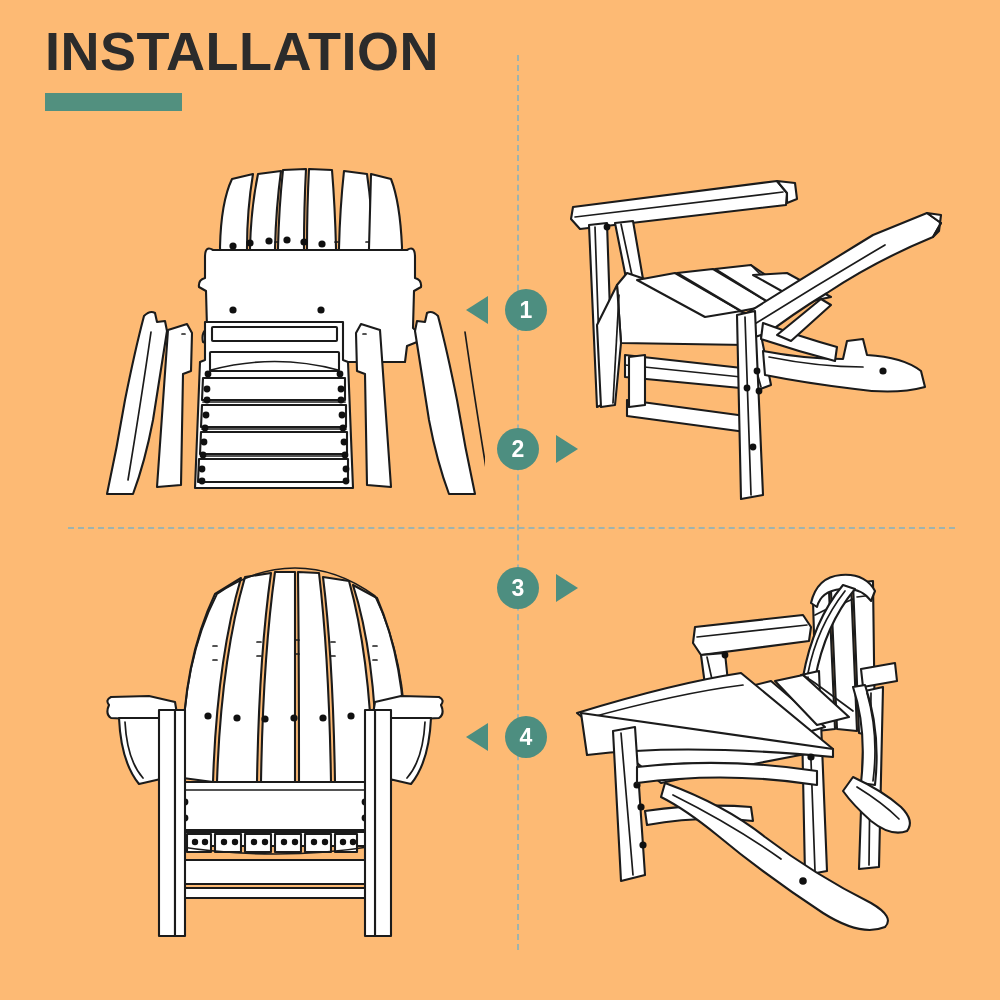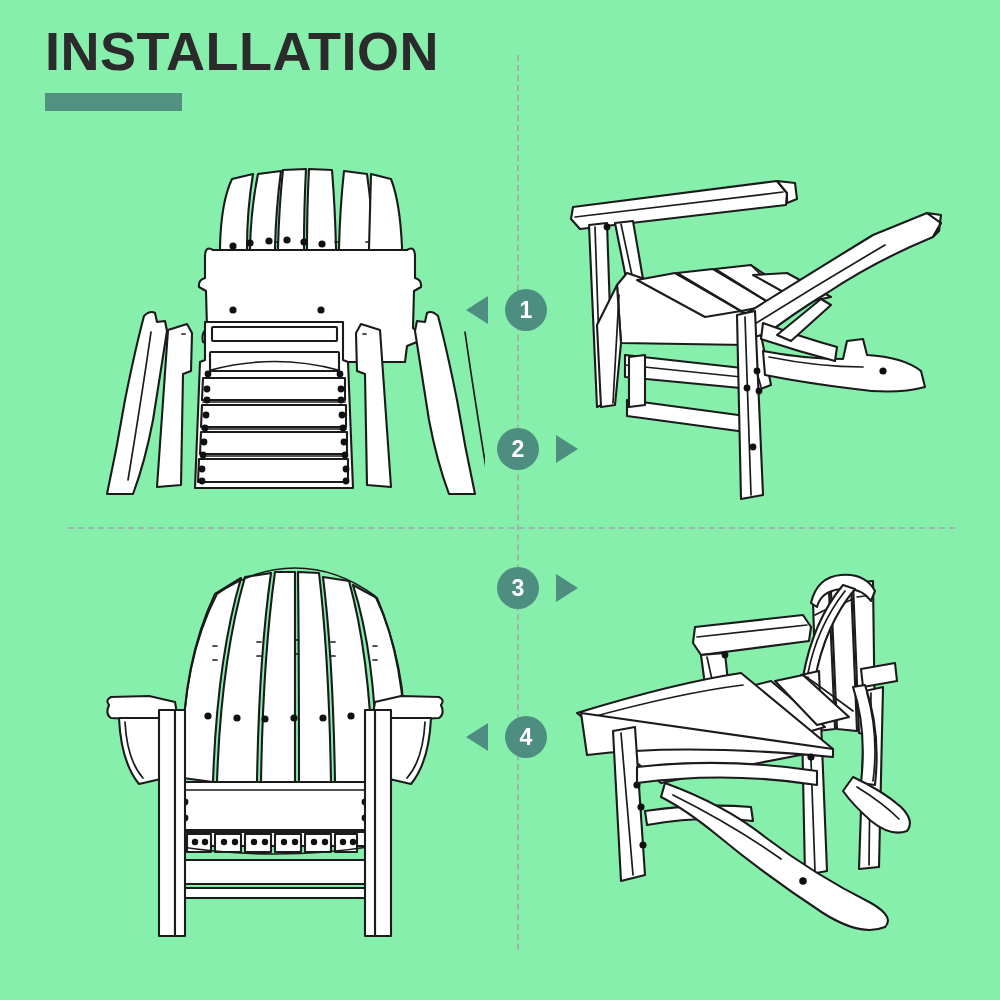--- a/index.html
+++ b/index.html
@@ -13,21 +13,21 @@
     position: relative;
     overflow: hidden;
     font-family: "Liberation Sans", sans-serif;
   }
 
   #page {
     position: absolute;
     left: 0; top: 0;
     width: 1000px;
     height: 1000px;
-    background: #86efac;
+    background: #fdba74;
   }
 
   
   #header {
     position: absolute;
     left: 45px;
     top: 24px;
     width: 520px;
   }
   #page-title {

